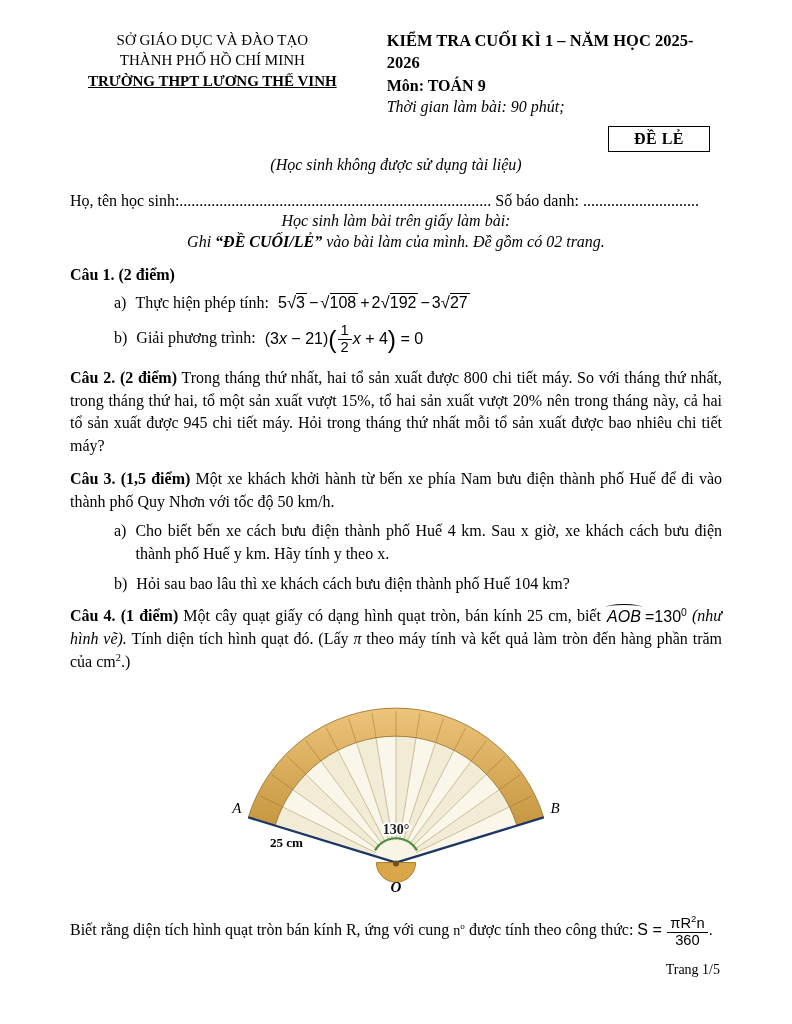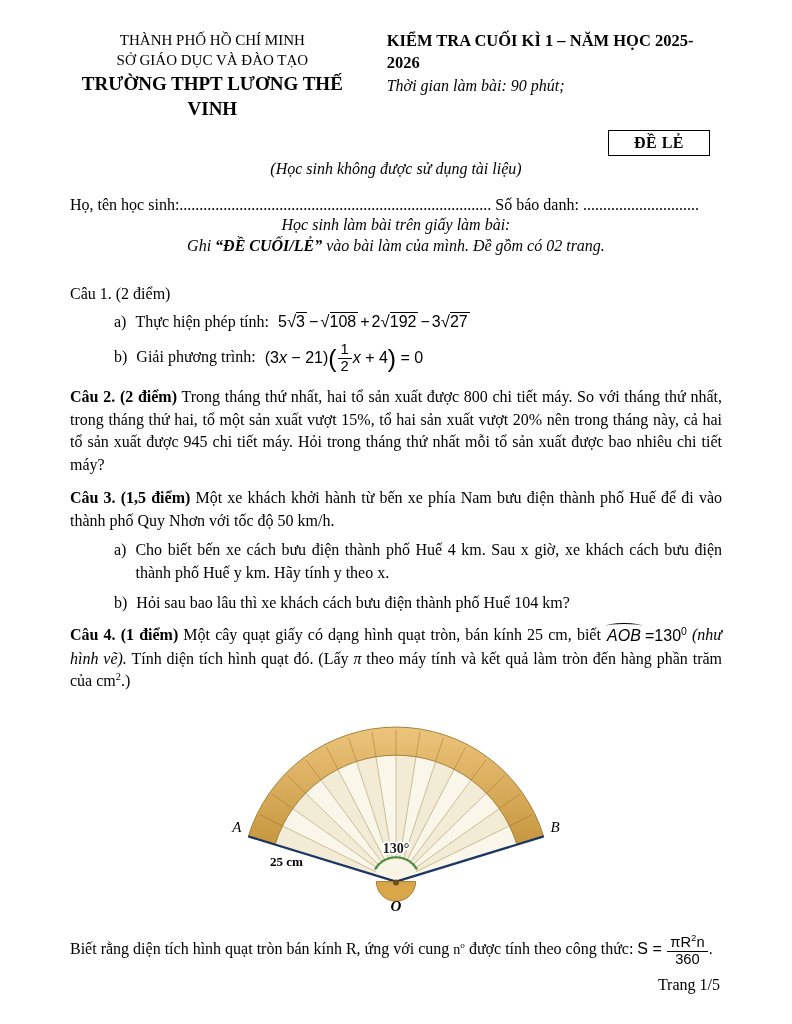--- a/index.html
+++ b/index.html
@@ -6,38 +6,38 @@
   html,body { background:#fff; }
   body {
     width:792px; height:1024px; overflow:hidden; position:relative;
     font-family:"Liberation Serif", serif; font-size:16px; color:#000;
   }
   .page { padding:30px 70px 0 70px; position:relative; height:100%; }
 
   
   .header { display:flex; justify-content:space-between; align-items:flex-start; }
   .h-left { width:45%; text-align:center; font-size:15px; line-height:1.35; }
-  .h-left .school { font-weight:bold; font-size:19px; }
+  .h-left .school { font-weight:bold; text-decoration:underline; font-size:15px; }
   .h-right { width:53%; text-align:left; line-height:1.35;margin-left:32px; }
   .h-right .exam-title { font-weight:bold; font-size:16.5px; }
   .h-right .subject { font-weight:bold; font-size:16px; }
   .h-right .duration { font-style:italic; }
 
   .code-row { display:flex; justify-content:flex-end; margin:8px 12px 0 0; }
   .code-box { border:1.7px solid #000; padding:3px 25px; font-weight:bold; letter-spacing:0.5px; }
 
   .notice { text-align:center; font-style:italic; margin-top:4px; }
 
   .student-line { margin-top:18px; white-space:nowrap; }
 
   .instructions { text-align:center; font-style:italic; line-height:1.35; }
   .instructions .bold { font-weight:bold; }
 
   
-  .q-head { font-weight:normal; margin-top:28px; }
+  .q-head { font-weight:bold; margin-top:13px; }
   .q-par { text-align:justify; line-height:1.42; margin-top:10px; }
   .q-par .q-label { font-weight:bold; }
   .item { display:flex; gap:9px; padding-left:44px; margin-top:7px; line-height:1.42; align-items:baseline; }
   .item .itext { flex:1; text-align:justify; }
 
   
   .math { white-space:nowrap; font-family:Liberation Sans, sans-serif; }
   .sqrt { white-space:nowrap; }
   .sqrt .sign { font-size:1.05em; }
   .sqrt .rad { border-top:1.1px solid #000; padding:0 2px 0 0; }
@@ -58,35 +58,36 @@
   .numberline .axis { stroke:#1f3864; stroke-width:2.6; }
   .numberline .tick { stroke:#1f3864; stroke-width:2; }
 
   .fanfig { width:440px; margin:6px auto 0 auto; }
   .fanfig svg { display:block; width:440px; height:220px; }
   .fan-label { font-family:"Liberation Serif", serif; }
 
   .formula-par { margin-top:14px; line-height:1.42; }
   .small-math { font-size:0.88em; }
 
-  .footer { position:absolute; right:72px; bottom:30px; font-size:16px;text-align:center; }
+  .footer { position:absolute; right:72px; bottom:46px; font-size:14px;text-align:center; }
 </style>
 </head>
 <body>
 
 <div class="page">
 
   <div class="header">
     <div class="h-left">
+      <div>SỞ GIÁO DỤC VÀ ĐÀO TẠO</div>
       <div>THÀNH PHỐ HỒ CHÍ MINH</div>
-      <div>SỞ GIÁO DỤC VÀ ĐÀO TẠO</div>
       <div class="school">TRƯỜNG THPT LƯƠNG THẾ VINH</div>
     </div>
     <div class="h-right">
       <div class="exam-title">KIỂM TRA CUỐI KÌ 1 – NĂM HỌC 2025-2026</div>
+      <div class="subject">Môn: TOÁN 9</div>
       <div class="duration">Thời gian làm bài: 90 phút;</div>
     </div>
   </div>
 
   <div class="code-row">
     <div class="code-box">ĐỀ LẺ</div>
   </div>
 
   <div class="notice">(Học sinh không được sử dụng tài liệu)</div>
 

